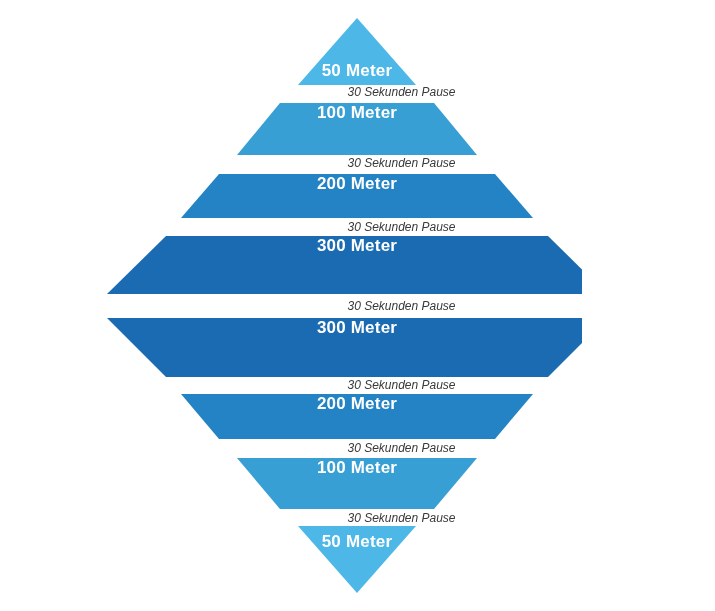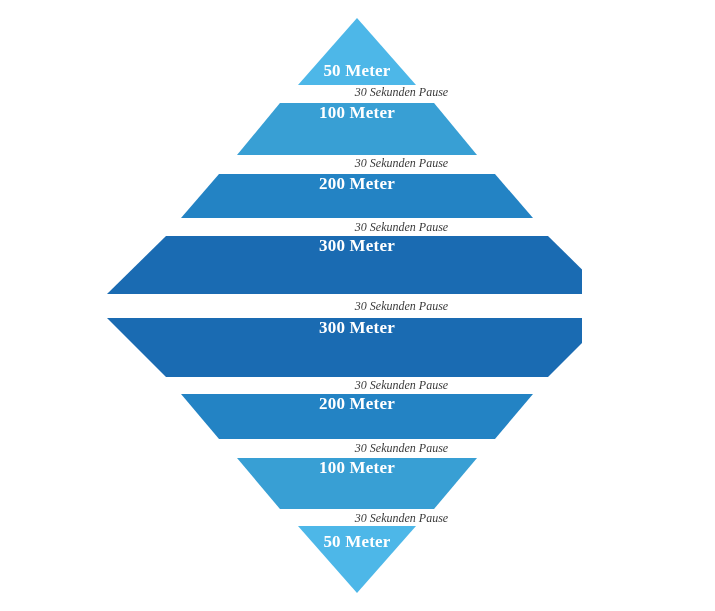--- a/index.html
+++ b/index.html
@@ -1,21 +1,21 @@
 <!DOCTYPE html>
 <html><head>
   <meta charset="utf-8">
   <style>
     html, body { margin: 0; padding: 0; background: #ffffff; }
     .canvas {
       position: relative;
       width: 582px;
       height: 611px;
       background: #ffffff;
-      font-family: Liberation Serif, serif;
+      font-family: Liberation Sans, sans-serif;
       overflow: hidden;
     }
     .seg {
       position: absolute;
       display: flex;
       align-items: flex-start;
       justify-content: center;
       color: #ffffff;
       font-weight: bold;
       font-size: 17px;

